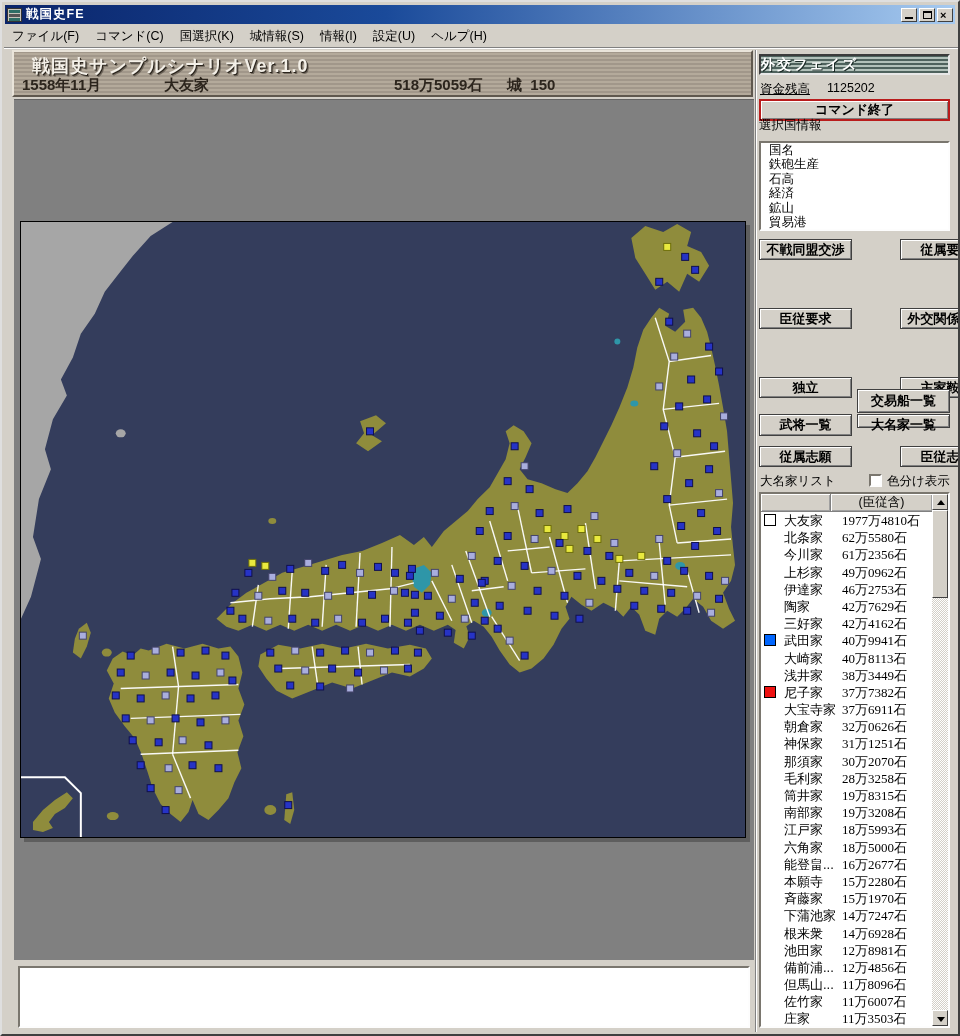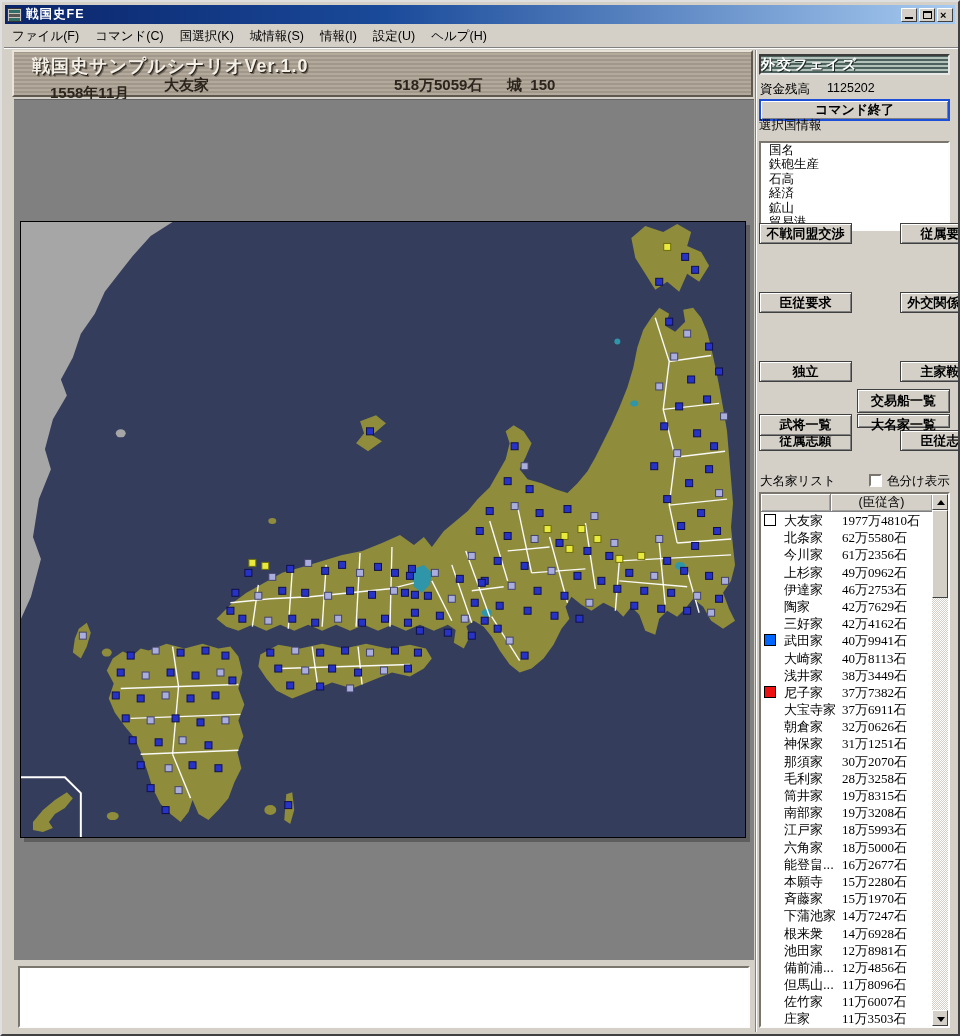--- a/index.html
+++ b/index.html
@@ -29,52 +29,52 @@
   .menu-item { padding:2px 8px; }
   .menu-sep { left:2px; top:45px; width:956px; height:2px; border-top:1px solid #808080; border-bottom:1px solid #fff; }
 
   
   .banner { left:10px; top:48px; width:741px; height:47px;
     background:repeating-linear-gradient(0deg,#b4aa9b 0 2px,#a1978a 2px 4px);
     border:2px solid; border-color:#e9e4da #5f584e #5f584e #e9e4da; color:#2c251d; }
   .banner-title { position:absolute; left:18px; top:2px; font-size:18px; font-weight:bold; color:#f4f0e8;
     text-shadow:1px 1px 0 #2a241c, 2px 2px 0 rgba(42,36,28,.45); letter-spacing:1px; }
   .banner-row { position:absolute; top:24px; left:0; width:100%; font-size:15px; font-weight:bold; }
-  .b-date { position:absolute; left:36px;margin-top:8px; } .b-clan { position:absolute; left:150px; }
+  .b-date { position:absolute; left:8px; } .b-clan { position:absolute; left:150px; }
   .b-koku { position:absolute; left:380px; } .b-castle { position:absolute; left:493px; }
 
   
   .map-panel { left:12px; top:97px; width:740px; height:861px; background:#808080; border-top:1px solid #636363; }
   .map-image { left:18px; top:218px; width:726px; height:617px; background:#343d5c; border:1px solid #000;
     box-shadow:4px 4px 0 #5e5e5e; }
   .map-image svg { position:absolute; left:0; top:0; width:100%; height:100%; }
 
   
   .message-box { left:16px; top:964px; width:732px; height:62px; background:#fff;
     border:2px solid; border-color:#7a766e #fdfdfd #fdfdfd #7a766e; }
 
   
   .rp { left:757px; width:191px; }
   .phase-header { top:52px; height:21px; text-align:left;
     background:repeating-linear-gradient(0deg,#4e625d 0 2px,#b2c1ba 2px 4px);
     border:2px solid; border-color:#3c3c3c #e8e8e8 #e8e8e8 #3c3c3c;
     color:#fff; font-weight:bold; font-size:14px; letter-spacing:2px; line-height:17px;
     text-shadow:1px 1px 0 #1a2a26; }
   .funds-row { top:79px; height:15px; font-size:12.5px; color:#000; }
-  .funds-label { position:absolute; left:1px; } .funds-value { position:absolute; left:68px; }
+  .funds-label { position:absolute; left:1px;text-decoration:underline; } .funds-value { position:absolute; left:68px; }
   .btn { background:#d4d0c8; border:1px solid #404040;
     box-shadow:inset 1px 1px 0 #ffffff, inset -1px -1px 0 #808080;
     font-size:13px; font-weight:bold; color:#000; text-align:center; font-family:inherit; }
-  .cmd-btn { top:97px; height:22px; width:191px; border:2px solid #1d4ed8; line-height:18px;
+  .cmd-btn { top:97px; height:22px; width:191px; border:2px solid #b91c1c; line-height:18px;
     box-shadow:inset 1px 1px 0 #ffffff, inset -1px -1px 0 #808080; }
   .sel-label { top:115px; font-size:12.5px; color:#000; }
   .info-list { top:139px; height:90px; width:191px; background:#fff;
     border:2px solid; border-color:#7a766e #fdfdfd #fdfdfd #7a766e; overflow:hidden; }
   .info-item { font-size:12.5px; color:#000; padding-left:8px; line-height:14.4px; }
-  .dip-grid { top:221px; width:191px; display:grid; grid-template-columns:93px 93px; column-gap:5px; row-gap:4px;gap:48px; }
+  .dip-grid { top:237px; width:191px; display:grid; grid-template-columns:93px 93px; column-gap:5px; row-gap:4px;gap:48px; }
   .dip-grid .btn { height:21px; line-height:19px; }
   .trade-btn { top:387px; left:855px; width:93px; height:24px; line-height:20px; }
   .gen-btn  { top:412px; left:757px; width:93px; height:22px; line-height:20px; }
   .dlist-btn{ top:412px; left:855px; width:93px; height:14px; line-height:20px; }
   .dl-label-row { top:471px; height:15px; font-size:12.5px; color:#000; width:191px; }
   .dl-label { position:absolute; left:1px; }
   .checkbox { position:absolute; left:110px; top:1px; width:13px; height:13px; background:#fff;
     border:2px solid; border-color:#7a766e #fdfdfd #fdfdfd #7a766e; }
   .cb-label { position:absolute; left:128px; }
 

